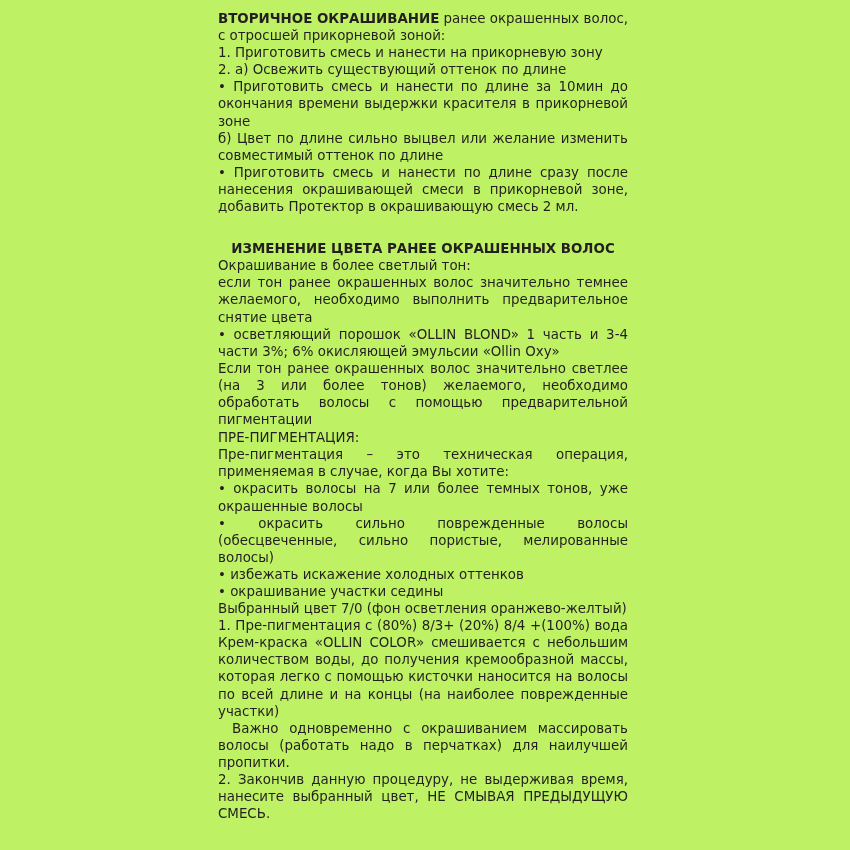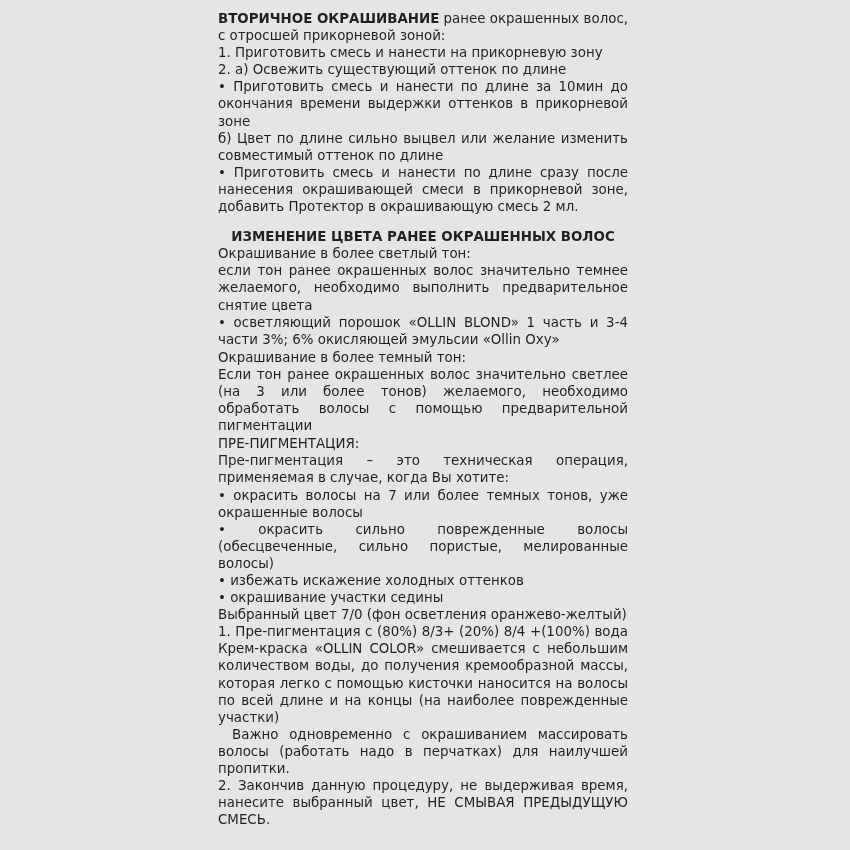--- a/index.html
+++ b/index.html
@@ -11,21 +11,21 @@
     width: 850px;
     height: 850px;
     font-family: "DejaVu Sans", "Liberation Sans", sans-serif;
     color: #231f20;
     overflow: hidden;
   }
   .page {
     position: relative;
     width: 850px;
     height: 850px;
-    background: #e5e5e5;
+    background: #bef264;
     box-sizing: border-box;
   }
   .content {
     position: absolute;
     left: 218px;
     top: 10px;
     width: 410px;
   }
   p {
     margin: 0;
@@ -39,44 +39,43 @@
   }
   .bold {
     font-weight: normal;
   }
   .heading-inline {
     font-weight: bold;
   }
   .section-title {
     font-weight: bold;
     text-align: center;
-    margin-top: 13px;
+    margin-top: 25px;
   }
   .gap-sm { margin-top: 1px; }
   .indent { text-indent: 14px; }
 </style>
 </head>
 <body>
 
 <div class="page">
   <div class="content">
 
     <p class="justify"><span class="heading-inline">ВТОРИЧНОЕ ОКРАШИВАНИЕ</span><span> ранее окрашенных волос,</span></p>
     <p>с отросшей прикорневой зоной:</p>
     <p>1. Приготовить смесь и нанести на прикорневую зону</p>
     <p>2.  а) Освежить существующий оттенок по длине</p>
-    <p class="justify">• Приготовить смесь и нанести по длине за 10мин до окончания времени выдержки оттенков в прикорневой зоне</p>
+    <p class="justify">• Приготовить смесь и нанести по длине за 10мин до окончания времени выдержки красителя в прикорневой зоне</p>
     <p class="justify">б) Цвет по длине сильно выцвел или желание изменить совместимый оттенок по длине</p>
     <p class="justify">• Приготовить смесь и нанести по длине сразу после нанесения окрашивающей смеси в прикорневой зоне, добавить Протектор в окрашивающую смесь 2 мл.</p>
 
     <p class="section-title">ИЗМЕНЕНИЕ ЦВЕТА РАНЕЕ ОКРАШЕННЫХ ВОЛОС</p>
     <p class="bold">Окрашивание в более светлый тон:</p>
     <p class="justify">если тон ранее окрашенных волос значительно темнее желаемого, необходимо выполнить предварительное снятие цвета</p>
     <p class="justify">• осветляющий порошок «OLLIN BLOND» 1 часть и 3-4 части 3%; 6% окисляющей эмульсии «Ollin Oxy»</p>
-    <p class="bold gap-sm">Окрашивание в более темный тон:</p>
     <p class="justify">Если тон ранее окрашенных волос значительно светлее (на 3 или более тонов) желаемого, необходимо обработать волосы с помощью предварительной пигментации</p>
 
     <p class="bold gap-sm">ПРЕ-ПИГМЕНТАЦИЯ:</p>
     <p class="justify">Пре-пигментация – это техническая операция, применяемая в случае, когда Вы хотите:</p>
     <p class="justify">• окрасить волосы на 7 или более темных тонов, уже окрашенные волосы</p>
     <p class="justify">• окрасить сильно поврежденные волосы (обесцвеченные, сильно пористые, мелированные волосы)</p>
     <p class="justify">• избежать искажение холодных оттенков</p>
     <p class="justify">• окрашивание участки седины</p>
     <p class="justify">Выбранный цвет 7/0 (фон осветления оранжево-желтый)</p>
     <p class="justify">1. Пре-пигментация с (80%) 8/3+ (20%) 8/4 +(100%) вода Крем-краска «OLLIN COLOR» смешивается с небольшим количеством воды, до получения кремообразной массы, которая легко с помощью кисточки наносится на волосы по всей длине и на концы (на наиболее поврежденные участки)</p>

